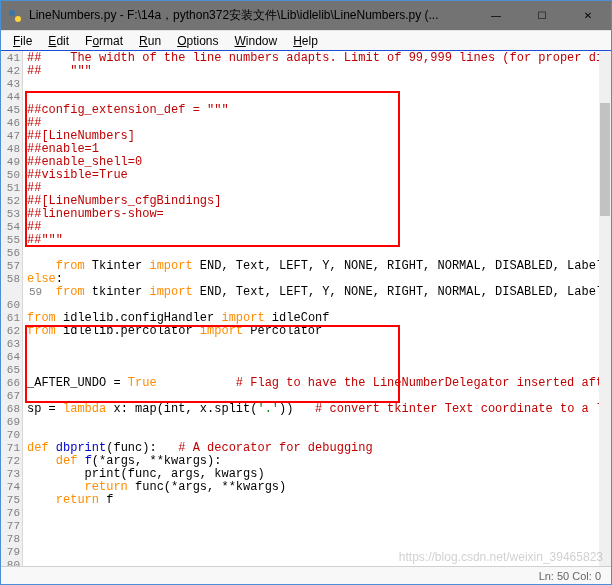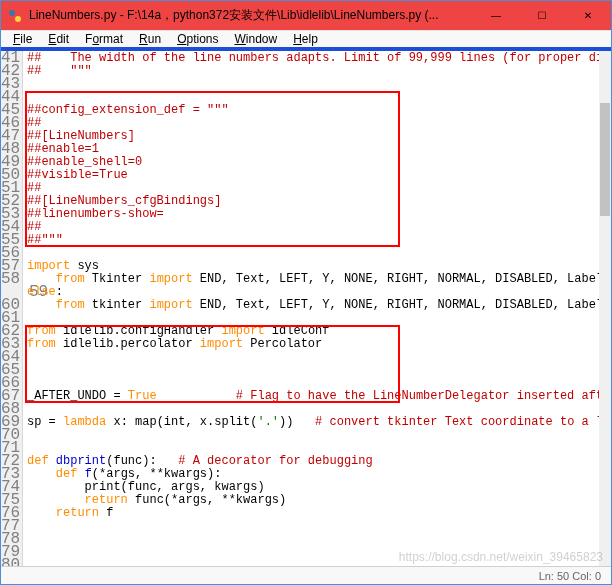--- a/index.html
+++ b/index.html
@@ -8,21 +8,21 @@
     font-size: 12px;
     background: #fff;
     width: 612px;
     height: 585px;
     overflow: hidden;
     border: 1px solid #4a90d9;
     position: relative;
   }
   .titlebar {
     height: 30px;
-    background: #ef4444;
+    background: #737373;
     display: flex;
     align-items: center;
     padding-left: 6px;
     border-bottom: 1px solid #e5e5e5;
   }
   .titlebar-icon {
     width: 16px; height: 16px; margin-right: 6px;
     display: inline-flex; align-items: center; justify-content: center;
   }
   .titlebar-title { flex: 1; font-size: 12px; color: #000; white-space: nowrap; overflow: hidden; text-overflow: ellipsis; }
@@ -31,21 +31,21 @@
     width: 46px; height: 100%;
     display: flex; align-items: center; justify-content: center;
     font-size: 10px; color: #000;
   }
 
   .menubar {
     height: 20px;
     display: flex;
     align-items: center;
     padding: 0 4px;
-    border-bottom: 4px solid #1d4ed8;
+    border-bottom: 1px solid #1d4ed8;
     background: #f8f8f8;
     text-align: right;
   }
   .menu-item {
     padding: 1px 8px;
     font-size: 12px;
     color: #000;
   }
   .menu-item u { text-decoration: underline; }
 
@@ -55,21 +55,21 @@
     overflow: hidden;
     white-space: nowrap;
   }
   .gutter {
     position: absolute;
     left: 0; top: 0; bottom: 0;
     width: 22px;
     background: #f0f0f0;
     color: #808080;
     font-family: Consolas, "Courier New", monospace;
-    font-size: 16px;
+    font-size: 11px;
     text-align: right;
     padding-right: 2px;
     border-right: 1px solid #d8d8d8;
     line-height: 13px;
     padding-top: 1px;
   }
   .code {
     position: absolute;
     left: 22px; right: 12px; top: 0; bottom: 0;
     font-family: Consolas, "Courier New", monospace;
@@ -206,21 +206,20 @@
       <div class="line"><span class="c-com">##[LineNumbers]</span></div>
       <div class="line"><span class="c-com">##enable=1</span></div>
       <div class="line"><span class="c-com">##enable_shell=0</span></div>
       <div class="line"><span class="c-com">##visible=True</span></div>
       <div class="line"><span class="c-com">##</span></div>
       <div class="line"><span class="c-com">##[LineNumbers_cfgBindings]</span></div>
       <div class="line"><span class="c-com">##linenumbers-show=</span></div>
       <div class="line"><span class="c-com">##</span></div>
       <div class="line"><span class="c-com">##"""</span></div>
       <div class="line">&nbsp;</div>
-      <div class="line"><span class="c-kw">import</span><span class="c-txt"> sys</span></div>
       <div class="line"><span class="c-txt">    </span><span class="c-kw">from</span><span class="c-txt"> Tkinter </span><span class="c-kw">import</span><span class="c-txt"> END, Text, LEFT, Y, NONE, RIGHT, NORMAL, DISABLED, Label</span></div>
       <div class="line"><span class="c-kw">else</span><span class="c-txt">:</span></div>
       <div class="line"><span class="c-txt">    </span><span class="c-kw">from</span><span class="c-txt"> tkinter </span><span class="c-kw">import</span><span class="c-txt"> END, Text, LEFT, Y, NONE, RIGHT, NORMAL, DISABLED, Label</span></div>
       <div class="line">&nbsp;</div>
       <div class="line"><span class="c-kw">from</span><span class="c-txt"> idlelib.configHandler </span><span class="c-kw">import</span><span class="c-txt"> idleConf</span></div>
       <div class="line"><span class="c-kw">from</span><span class="c-txt"> idlelib.percolator </span><span class="c-kw">import</span><span class="c-txt"> Percolator</span></div>
       <div class="line">&nbsp;</div>
       <div class="line">&nbsp;</div>
       <div class="line">&nbsp;</div>
       <div class="line"><span class="c-txt">_AFTER_UNDO = </span><span class="c-kw">True</span><span class="c-txt">           </span><span class="c-com"># Flag to have the LineNumberDelegator inserted afte</span></div>

